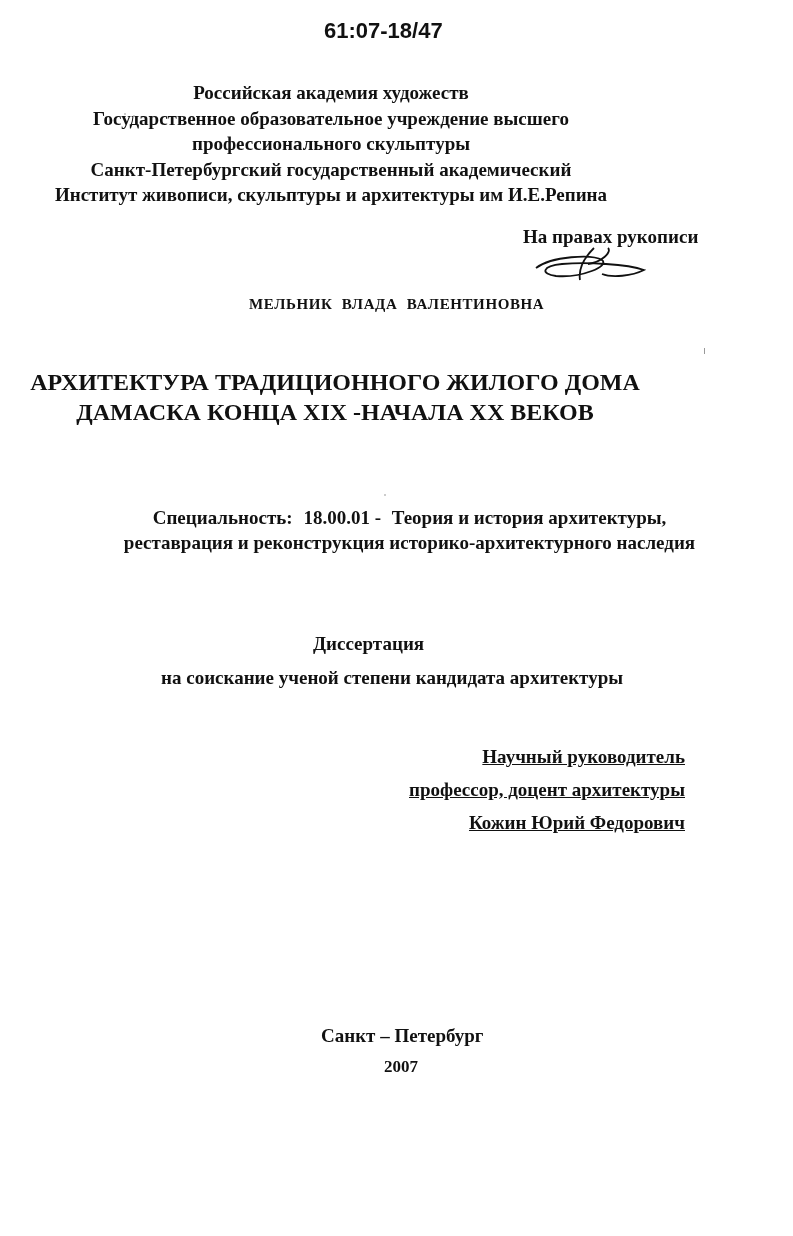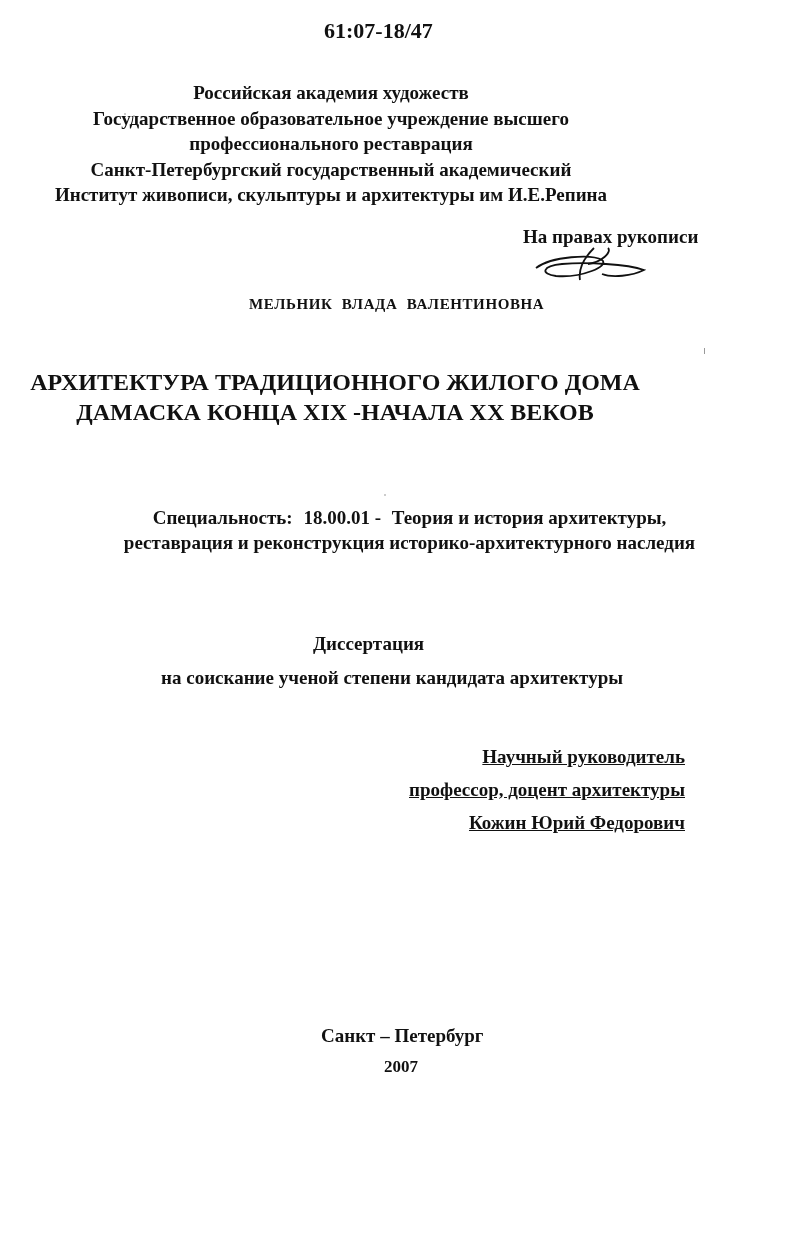--- a/index.html
+++ b/index.html
@@ -13,21 +13,21 @@
       position: relative;
       overflow: hidden;
       color: #111111;
       font-family: "Liberation Serif", "DejaVu Serif", serif;
       font-weight: bold;
     }
     .abs { position: absolute; white-space: nowrap; }
 
     .catalog-number {
       top: 18px; left: 324px;
-      font-family: Liberation Serif, serif;
+      font-family: Liberation Sans, sans-serif;
       font-size: 22px;
       font-weight: bold;
       letter-spacing: 0px;
     }
 
     .institution {
       top: 80px;
       left: 0; width: 642px;
       text-align: center;
       font-size: 19px;
@@ -104,21 +104,21 @@
     }
   </style>
 </head>
 <body>
 
 <div class="abs catalog-number">61:07-18/47</div>
 
 <div class="abs institution">
   <div>Российская академия художеств</div>
   <div>Государственное образовательное учреждение высшего</div>
-  <div>профессионального реставрация</div>
+  <div>профессионального скульптуры</div>
   <div>Санкт-Петербургский государственный академический</div>
   <div>Институт живописи, скульптуры и архитектуры им И.Е.Репина</div>
 </div>
 
 <div class="abs manuscript-note">На правах рукописи</div>
 
 <svg class="abs signature" viewBox="0 0 120 40">
   <path d="M4 24 C 20 12, 60 10, 70 16 C 78 22, 50 34, 24 32 C 8 30, 10 22, 30 20 C 55 18, 95 20, 112 26 C 100 32, 80 34, 70 30" fill="none" stroke="#111" stroke-width="1.8"></path>
   <path d="M62 4 C 52 14, 46 24, 48 36 M 56 20 C 70 18, 80 8, 76 4" fill="none" stroke="#111" stroke-width="1.8"></path>
 </svg>

